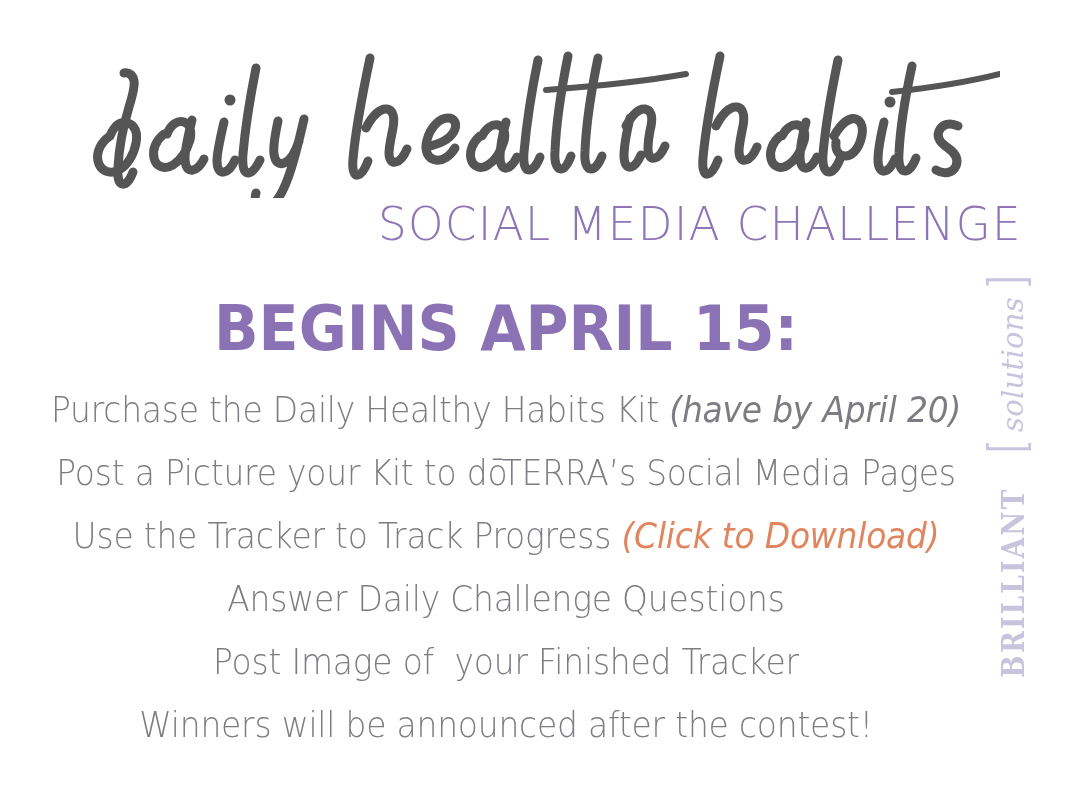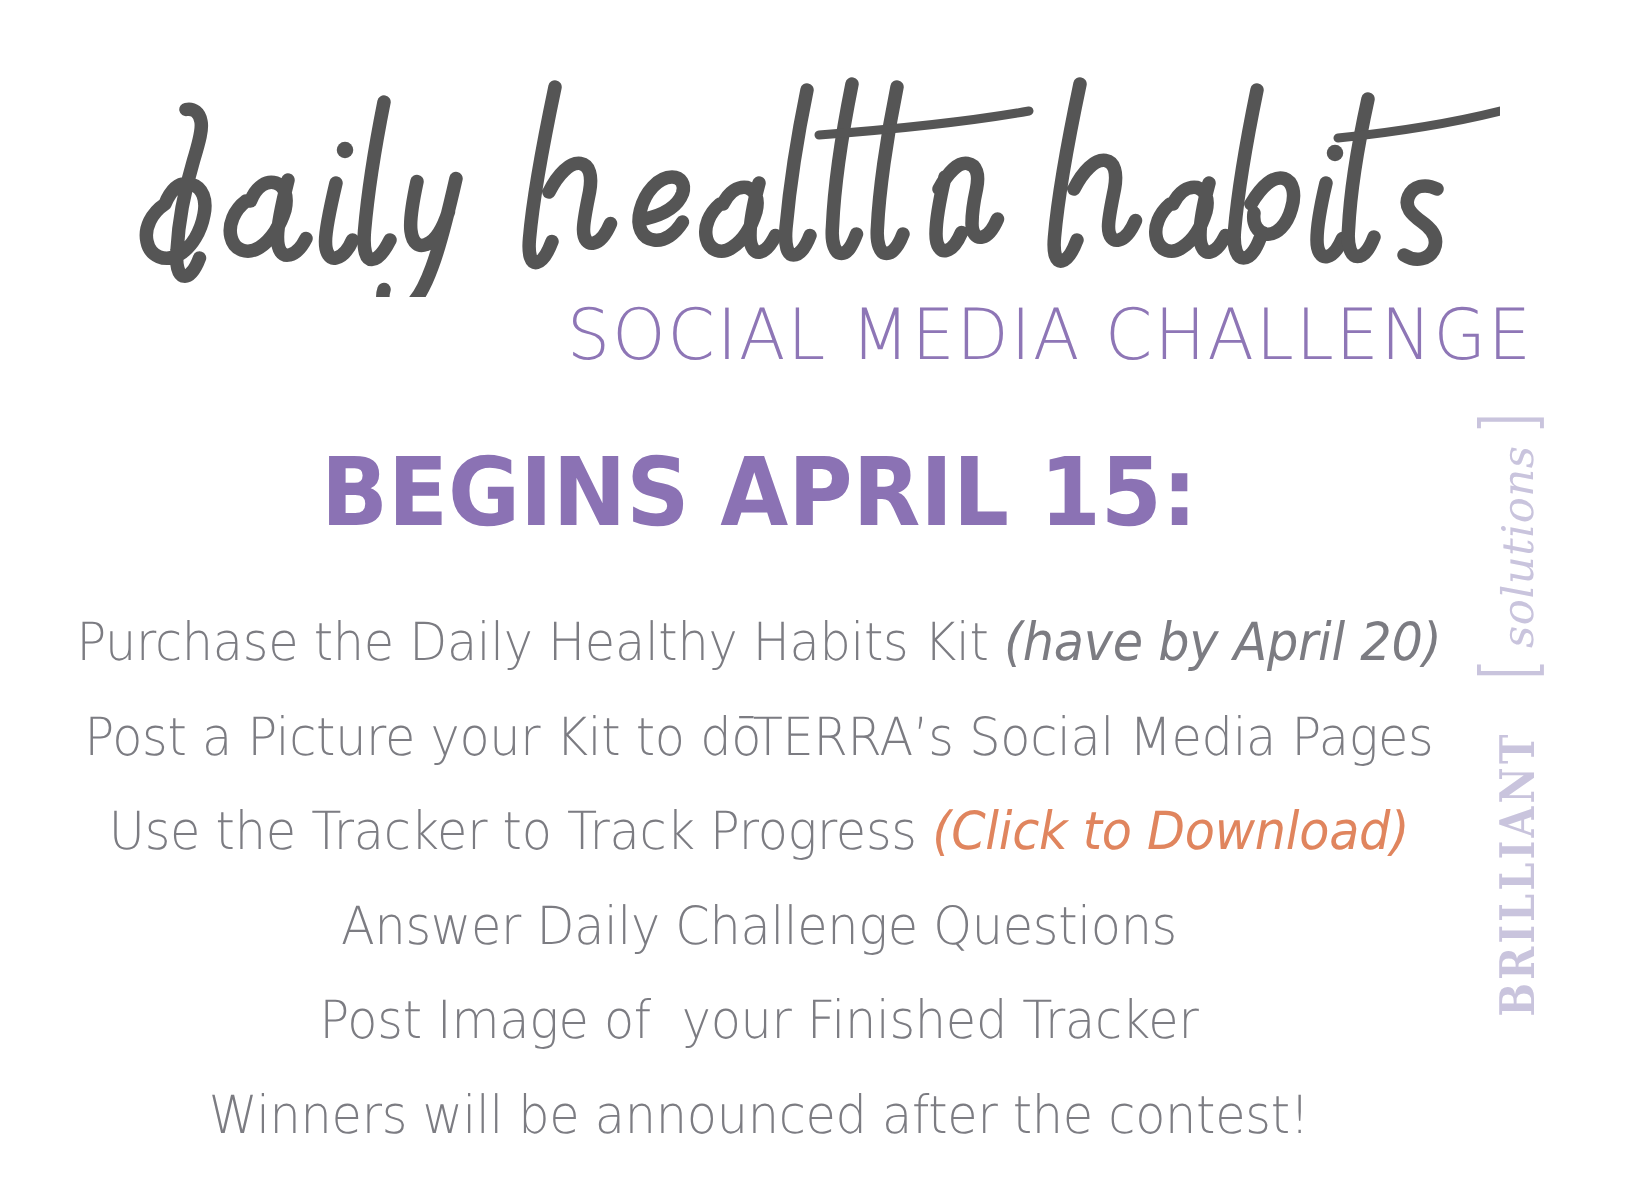--- a/index.html
+++ b/index.html
@@ -66,21 +66,21 @@
     color: #8b72b4;
     white-space: nowrap;
     transform: scaleX(0.93);
     transform-origin: center center;
   }
 
   
   .bodylist {
     position: absolute;
     left: 0;
-    top: 398px;
+    top: 379px;
     width: 1012px;
   }
   .bodyline {
     width: 100%;
     text-align: center;
     font-family: "DejaVu Sans", sans-serif;
     font-weight: 300;
     font-size: 35px;
     line-height: 63px;
     color: #7c7c82;

